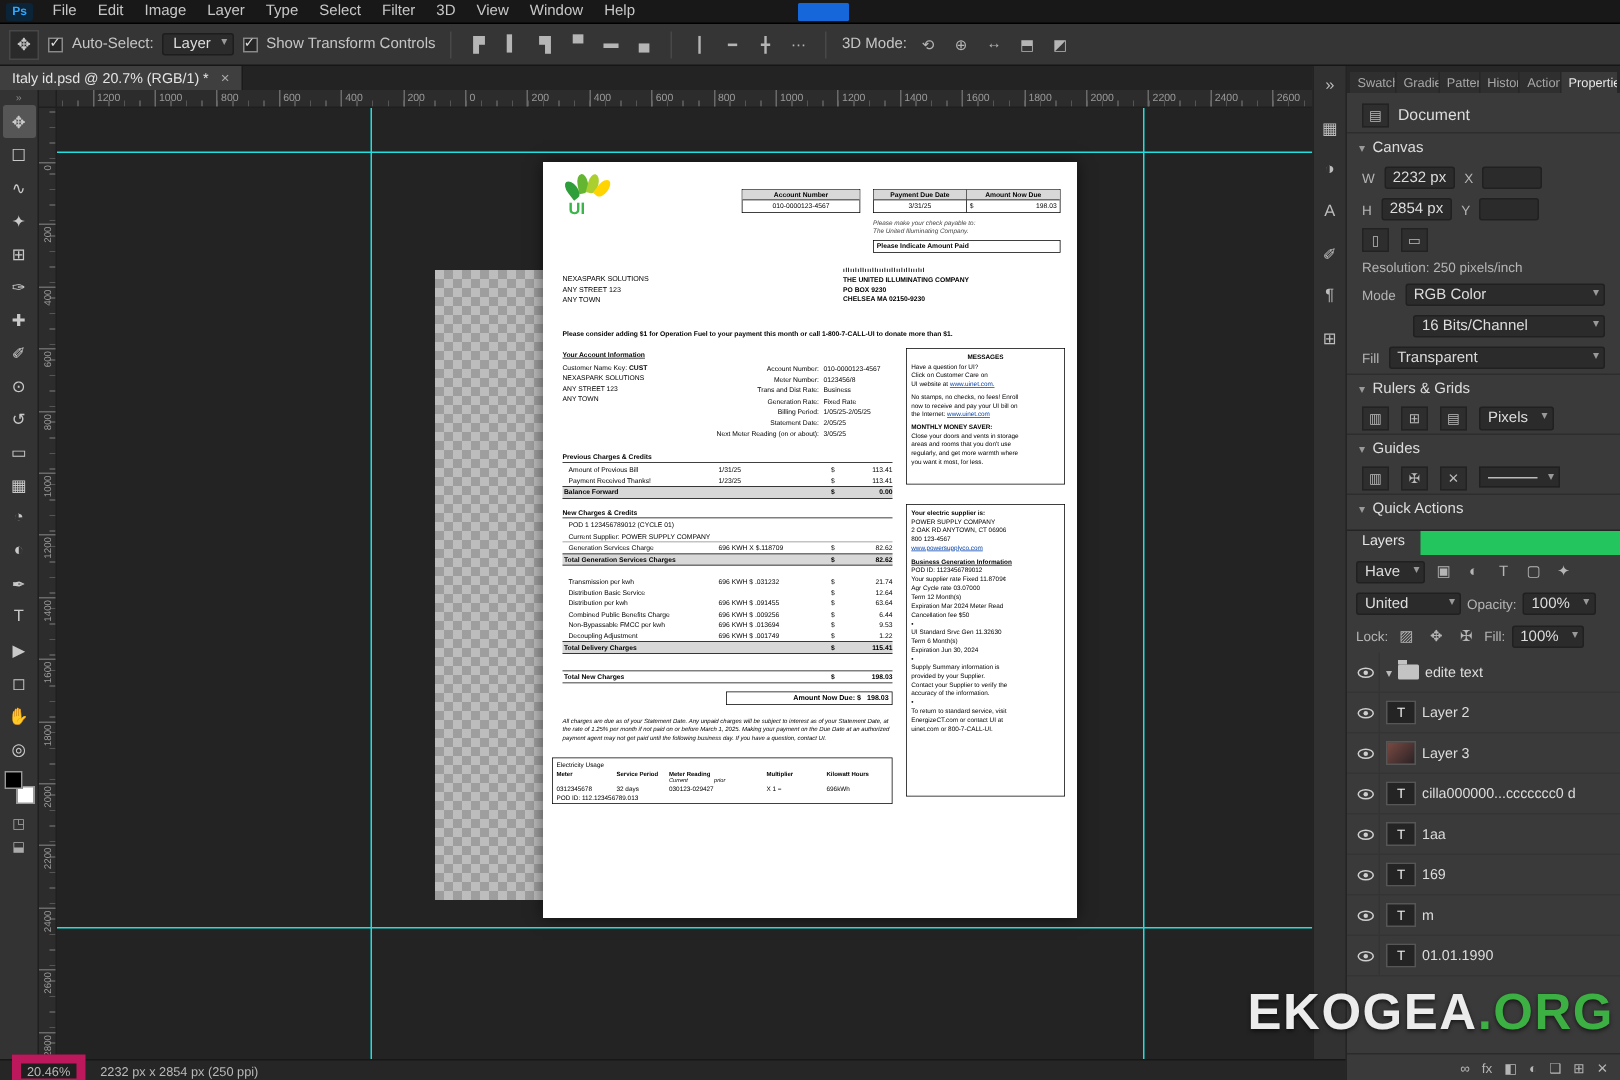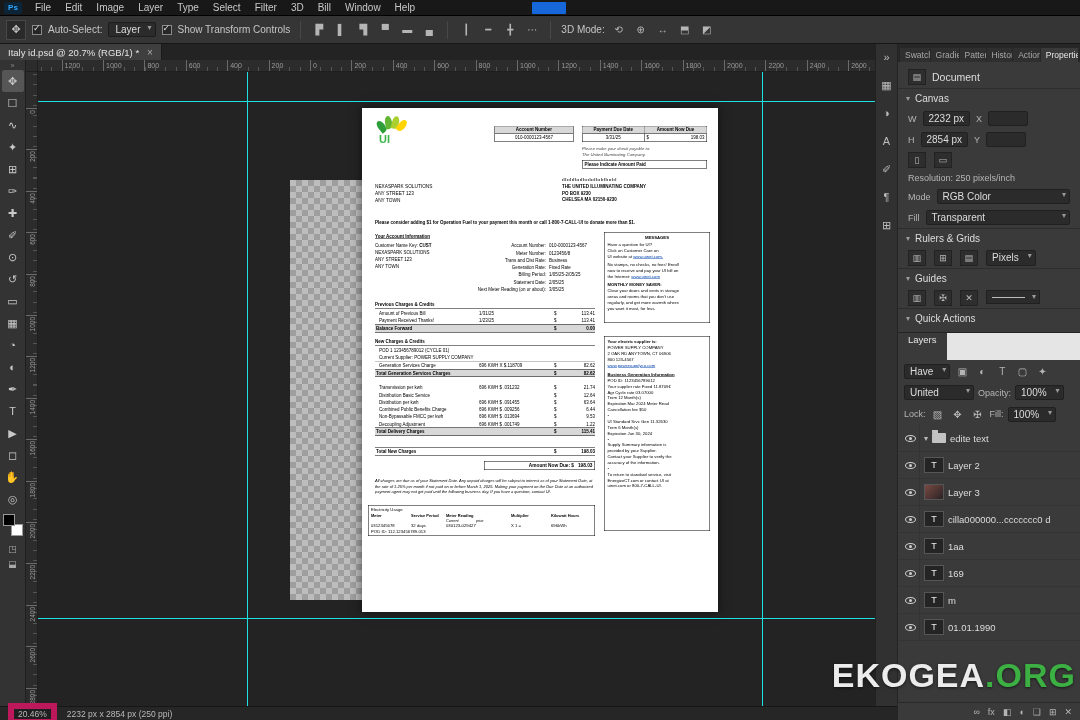--- a/index.html
+++ b/index.html
@@ -126,21 +126,21 @@
 .pselect,.pfield{position:relative;background:#2b2b2b;border:1px solid #202020;border-radius:2px;padding:1px 16px 1px 5px;color:#ddd;font-size:10px;min-width:40px}
 .pfield{padding-right:5px}
 .plab{color:#b5b5b5;font-size:9px}
 .pminirow{display:flex;gap:8px;padding:2px 10px}
 .micn{width:18px;height:16px;background:#2e2e2e;border:1px solid #222;display:flex;align-items:center;justify-content:center;color:#bbb;font-size:9px}
 .lineopt{width:54px;height:14px;background:#2b2b2b;border:1px solid #202020;position:relative}
 .lineopt::before{content:"";position:absolute;left:5px;right:14px;top:6px;border-top:1px solid #bbb}
 .lineopt::after{content:"▾";position:absolute;right:3px;top:1px;font-size:8px;color:#999}
 
 .lay{flex:1;display:flex;flex-direction:column;border-top:1px solid #242424;margin-top:4px;min-height:0}
-.laytabs{background:#e5e5e5;height:27px;display:flex}
+.laytabs{background:#22c55e;height:16px;display:flex}
 .laytab{background:#3a3a3a;color:#e5e5e5;font-size:9.5px;padding:1px 10px}
 .layrow{display:flex;align-items:center;gap:4px;padding:3px 6px;color:#c9c9c9;font-size:9px}
 .lrow{display:flex;align-items:center;height:27px;gap:4px;padding:0 4px;border-bottom:1px solid #343434}
 .eyebox{width:18px;height:100%;display:flex;align-items:center;justify-content:center;border-right:1px solid #343434;flex:none}
 .eye{width:11px;height:7px;border:1px solid #cfcfcf;border-radius:50%;position:relative}
 .eye::after{content:"";position:absolute;left:3px;top:1px;width:3px;height:3px;background:#cfcfcf;border-radius:50%}
 .caret{display:none;color:#bbb;font-size:8px}
 .folder{display:none;width:14px;height:10px;background:#c3c3c3;border-radius:1px;position:relative;flex:none}
 .folder::before{content:"";position:absolute;top:-3px;left:0;width:6px;height:3px;background:#c3c3c3}
 .thumb{width:20px;height:16px;background:#242424;border:1px solid #565656;display:flex;align-items:center;justify-content:center;color:#eee;font-size:9px;flex:none}
@@ -175,21 +175,21 @@
       <span class="menu-item">Layer</span>
 
       <span class="menu-item">Type</span>
 
       <span class="menu-item">Select</span>
 
       <span class="menu-item">Filter</span>
 
       <span class="menu-item">3D</span>
 
-      <span class="menu-item">Bill</span>
+      <span class="menu-item">View</span>
 
       <span class="menu-item">Window</span>
 
       <span class="menu-item">Help</span>
 
     <span class="masked"></span>
   </div>
 
   <div class="optionsbar">
     <span class="opt-tool">
@@ -871,20 +871,23 @@
       <span class="micn">▭</span>
     </div>
     <div class="prow">
       <span class="plab">Resolution: 250 pixels/inch</span>
     </div>
     <div class="prow">
       <span class="plab">Mode</span>
       <span class="pselect" style="flex:1">RGB Color</span>
     </div>
     <div class="prow">
+      <span class="pselect" style="flex:1;margin-left:34px">16 Bits/Channel</span>
+    </div>
+    <div class="prow">
       <span class="plab">Fill</span>
       <span class="pselect" style="flex:1">Transparent</span>
     </div>
 
     <div class="psec">
       <span class="chev">▾</span>
       <span>Rulers &amp; Grids</span>
     </div>
     <div class="pminirow">
       <span class="micn">▥</span>

